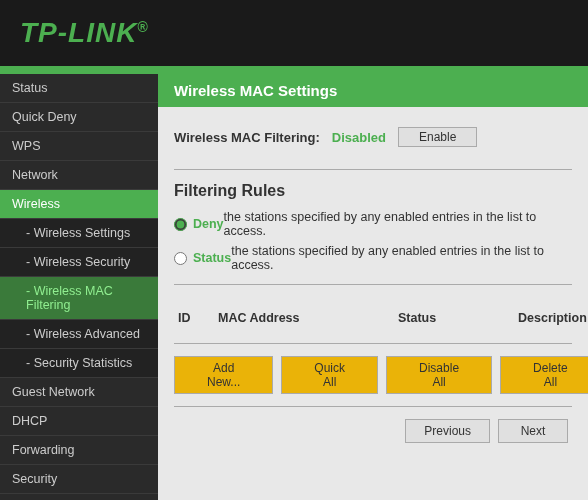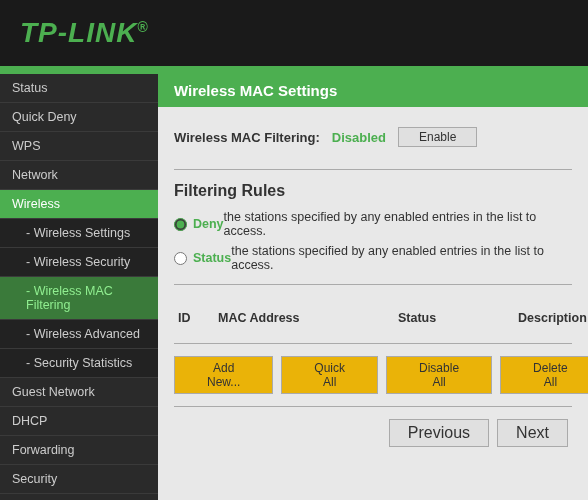--- a/index.html
+++ b/index.html
@@ -195,21 +195,21 @@
       justify-content: flex-end;
       gap: 8px;
       margin-top: 8px;
       padding-right: 4px;
     }
     .nav-btn {
       background: #e0e0e0;
       border: 1px solid #aaa;
       padding: 4px 18px;
       cursor: pointer;
-      font-size: 16px;
+      font-size: 12px;
       color: #333;
       min-width: 70px;
       text-align: center;
     }
   </style>
 </head>
 <body>
 
 <div class="header">
   <div class="logo">

